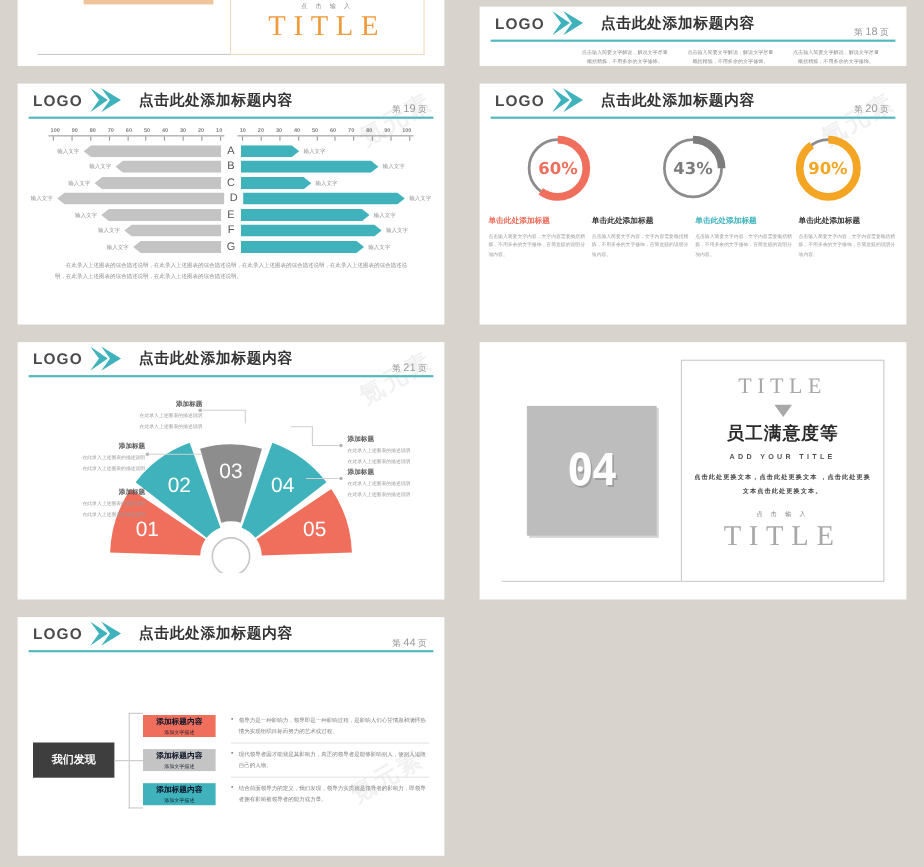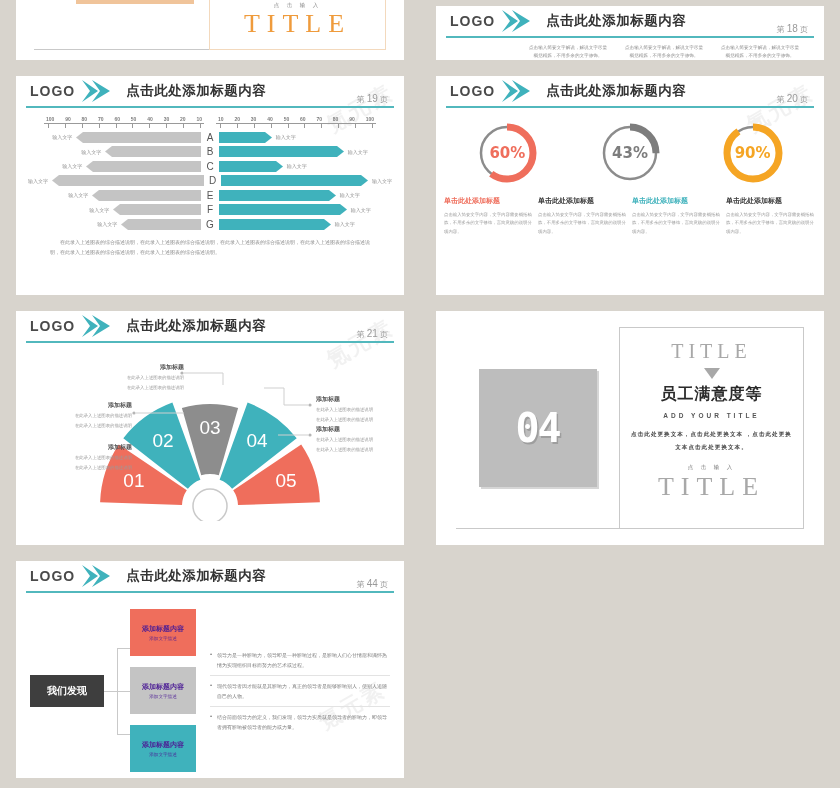--- a/index.html
+++ b/index.html
@@ -136,21 +136,21 @@
   .root {
     background:#3e3e3e; color:#fff; width:74px; height:32px;
     display:flex; align-items:center; justify-content:center;
     font-size:10px; font-family:"DejaVu Sans",sans-serif; font-weight:bold;
     flex:none;
   }
   .branchwrap { position:relative; width:26px; height:118px; flex:none;}
   .branchwrap i { position:absolute; background:#c9c9c9; }
   .nodes { display:flex; flex-direction:column; gap:11px; flex:none;}
   .node {
-    width:66px; height:47px; color:#4c1d95; text-align:center;
+    width:66px; height:20px; color:#0f172a; text-align:center;
     display:flex; flex-direction:column; align-items:center; justify-content:center;
   }
   .node b { font-size:7px; font-family:"DejaVu Sans",sans-serif;}
   .node em { font-size:4.6px; font-style:normal; margin-top:2px; opacity:.92;}
   .descs { flex:1; margin-left:14px; }
   .desc { display:flex; gap:5px; padding:5px 0; }
   .desc + .desc { border-top:1px solid #e3e3e3; }
   .desc .bullet { font-size:6px; color:#777; line-height:1.5;}
   .desc p { font-size:5px; line-height:2; color:#7d7d7d; }
 

